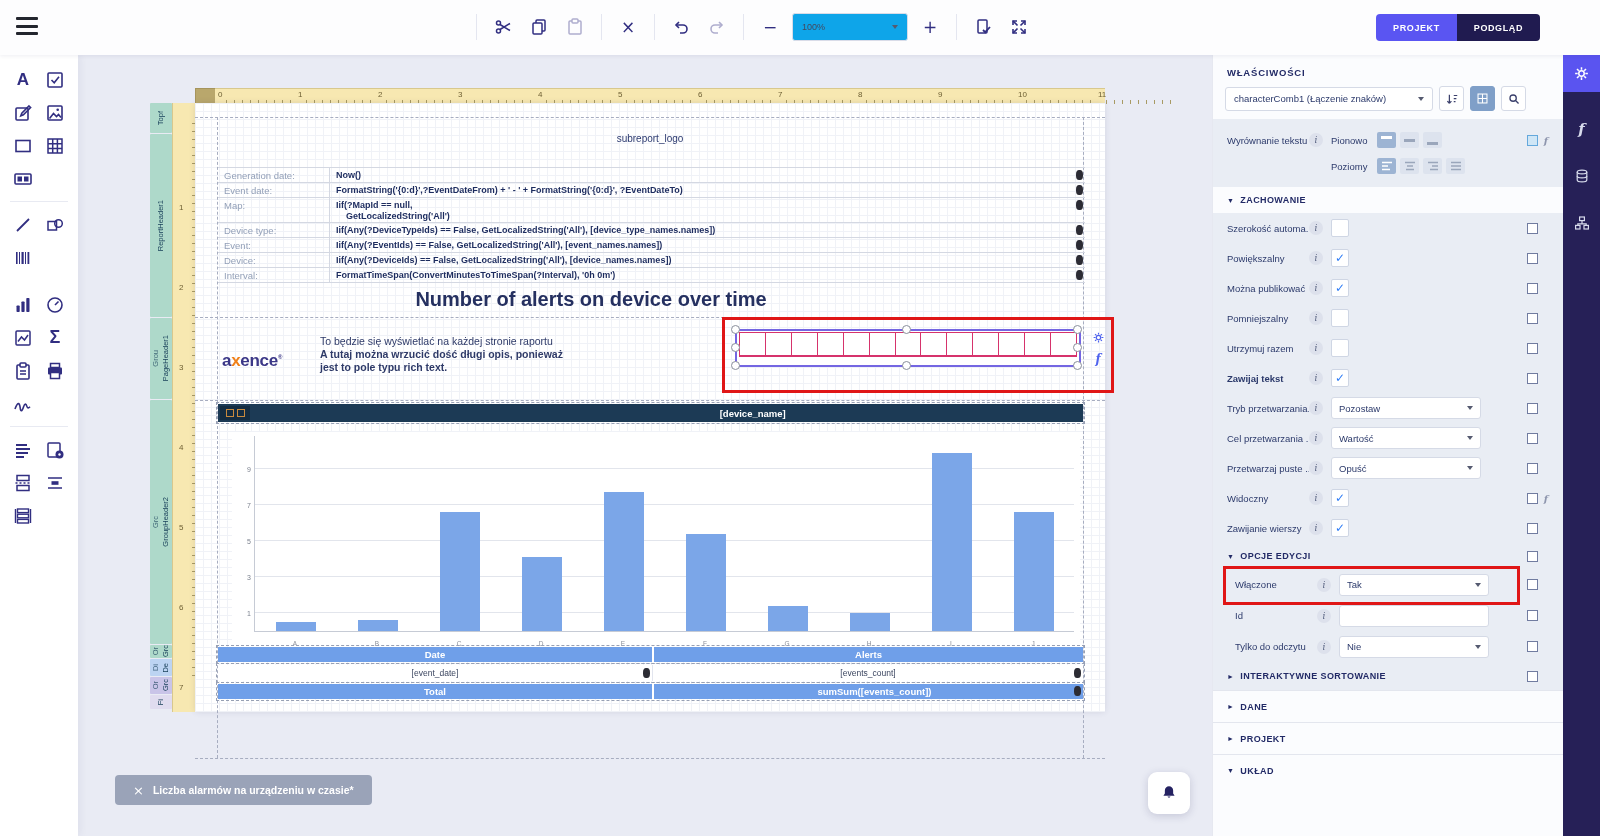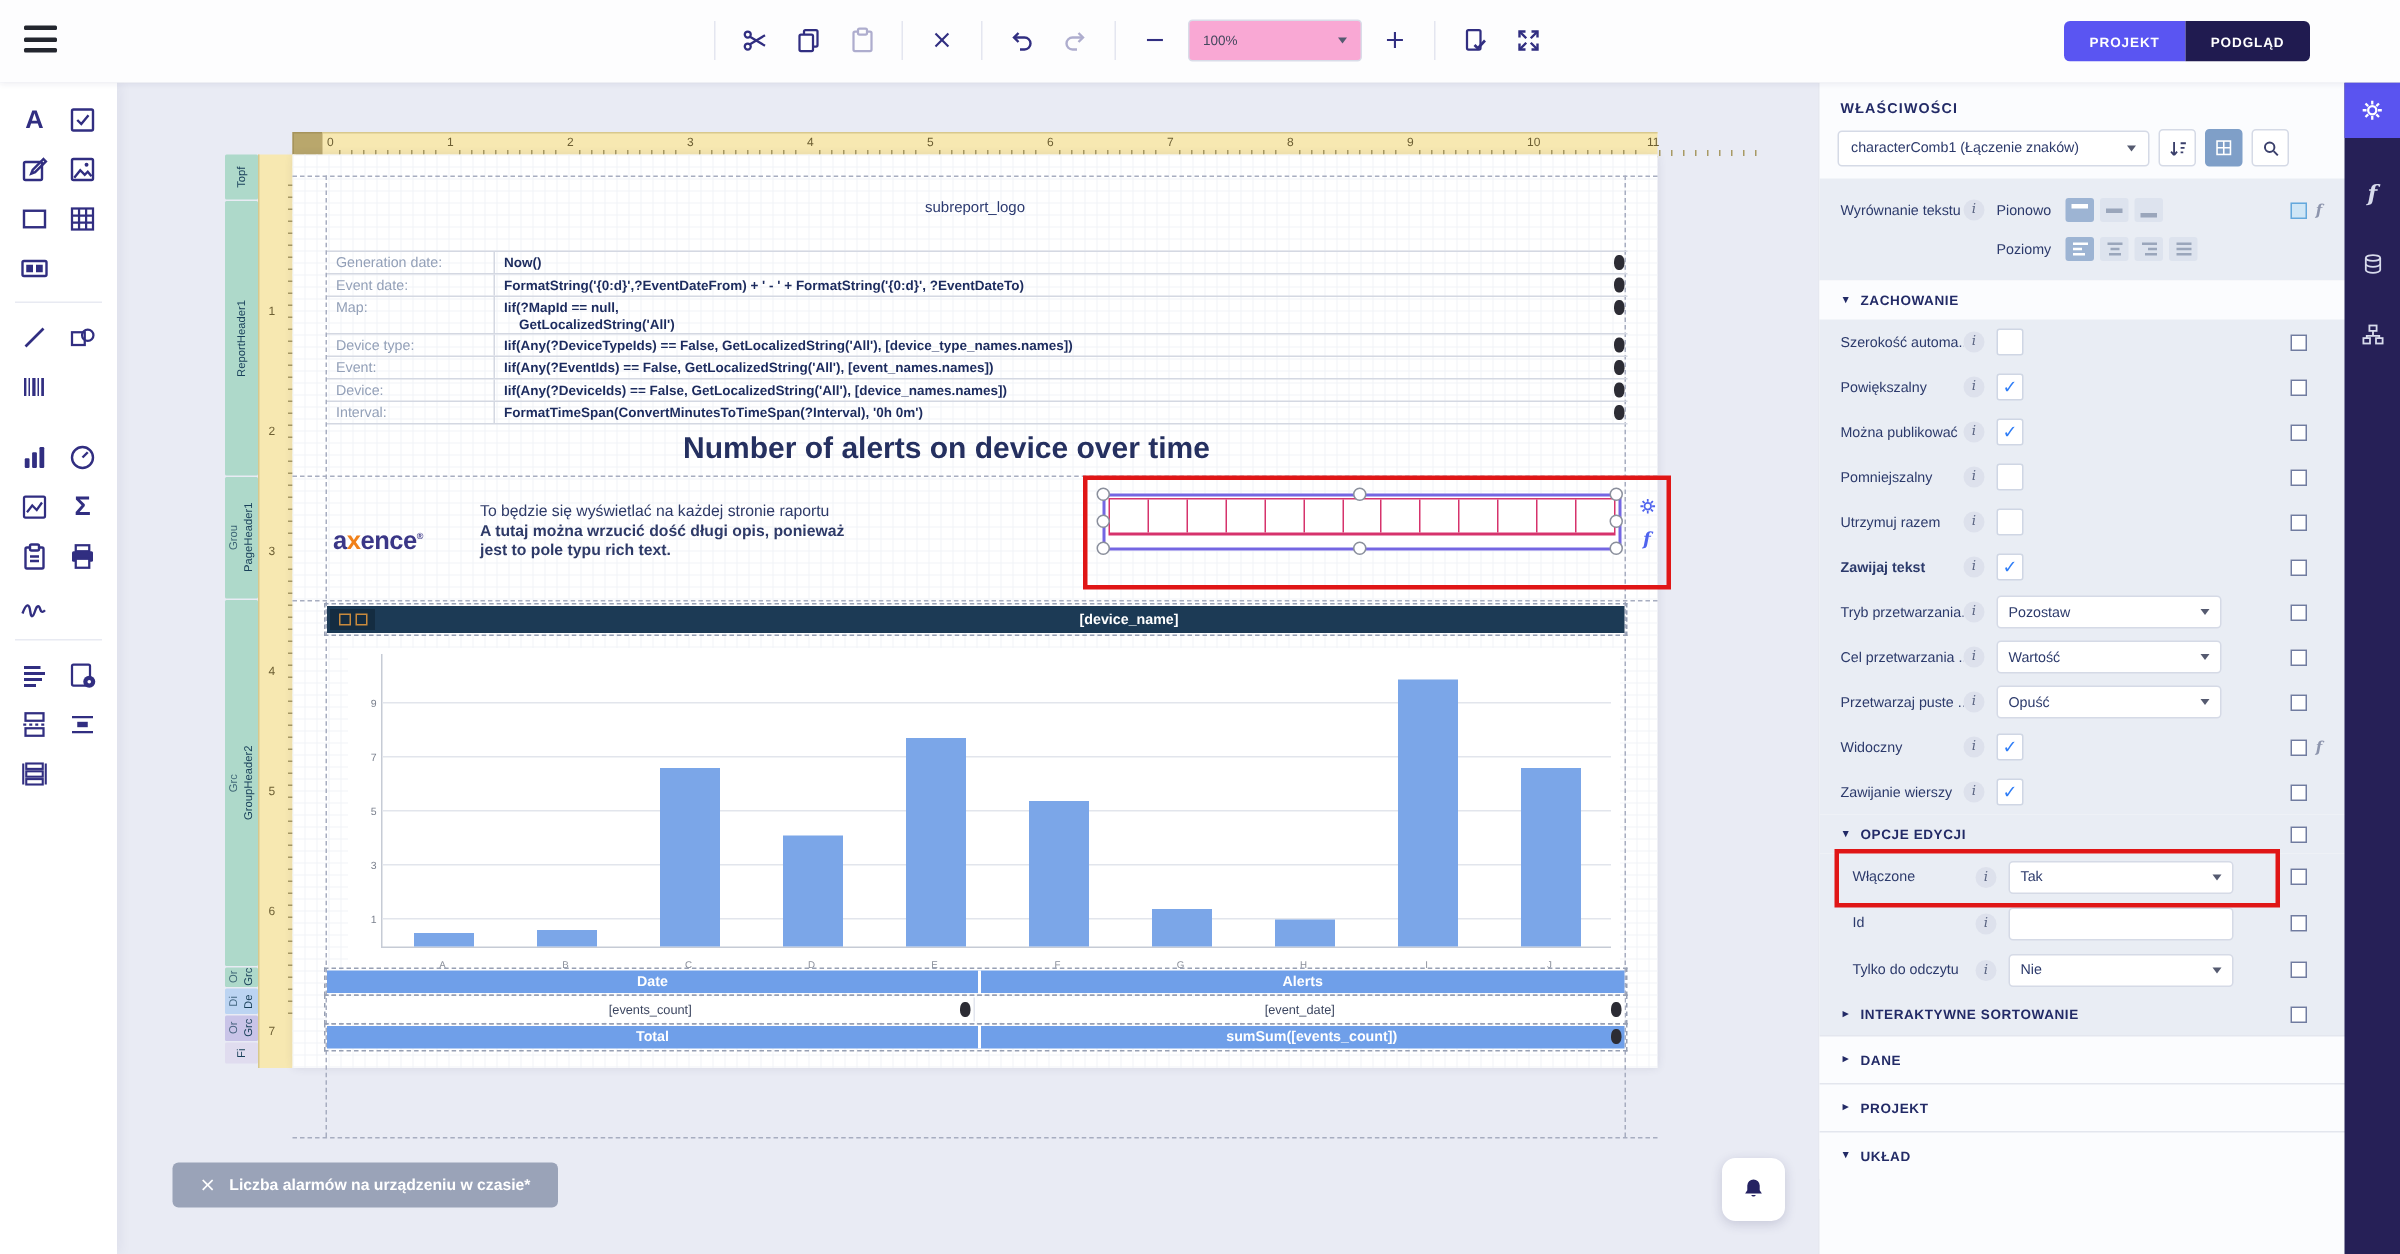--- a/index.html
+++ b/index.html
@@ -8,21 +8,21 @@
 
   
   #topbar{position:absolute;left:0;top:0;width:1600px;height:55px;background:#fdfdfe;box-shadow:0 1px 4px rgba(40,40,90,.08);z-index:30;}
   #hamburger{position:absolute;left:16px;top:17px;width:22px;height:18px;display:flex;flex-direction:column;justify-content:space-between;cursor:pointer;}
   #hamburger span{height:3px;background:#23262e;border-radius:1px;}
   #tb-center{position:absolute;left:472px;top:13px;height:28px;display:flex;align-items:center;gap:8px;}
   .tbtn{width:28px;height:28px;display:flex;align-items:center;justify-content:center;border-radius:4px;color:#312e81;}
   .tbtn.disabled{opacity:.38;}
   .sep{width:1px;height:26px;background:#e4e6f0;margin:0 4px;}
   .tchar{font-size:17px;color:#312e81;font-family:"DejaVu Sans",sans-serif;}
-  #zoombox{width:96px;height:26px;border:1px solid #d9dce8;border-radius:3px;background:#f9a8d4;display:flex;align-items:center;padding:0 9px;font-size:9px;color:#44485e;}
+  #zoombox{width:96px;height:26px;border:1px solid #d9dce8;border-radius:3px;background:#0ea5e9;display:flex;align-items:center;padding:0 9px;font-size:9px;color:#44485e;}
   .caret{width:0;height:0;border-left:3.5px solid transparent;border-right:3.5px solid transparent;border-top:4px solid #555a70;margin-left:auto;}
   #seg{position:absolute;right:60px;top:14px;height:27px;display:flex;border-radius:4px;overflow:hidden;}
   .segbtn{height:27px;padding:0 17px;font-size:9px;font-weight:700;color:#fff;letter-spacing:.6px;display:flex;align-items:center;cursor:pointer;}
   #btn-projekt{background:#5a55f2;}
   #btn-podglad{background:#201b50;}
 
   
   #ltb{position:absolute;left:0;top:55px;bottom:0;width:78px;background:#fff;box-shadow:2px 0 8px rgba(40,40,90,.06);z-index:20;padding-top:8px;}
   .lrow{display:flex;padding:0 13px;gap:12px;height:33px;align-items:center;}
   .libtn{width:26px;height:26px;display:flex;align-items:center;justify-content:center;color:#312e81;cursor:pointer;}
@@ -50,21 +50,21 @@
 
   #subreport-logo{position:absolute;left:0;top:30px;width:910px;text-align:center;font-size:10px;color:#2c3a70;}
 
   
   #params{position:absolute;left:23px;top:64px;width:867px;border-top:1px solid #d4d8e2;}
   .prow{display:flex;border-bottom:1px solid #d4d8e2;position:relative;}
   .plab{width:112px;border-right:1px solid #d4d8e2;color:#93a0b8;font-size:9.5px;padding:2px 4px 1px 6px;box-sizing:border-box;}
   .pval{flex:1;color:#1c2b5e;font-weight:700;font-size:9px;padding:2px 14px 1px 6px;box-sizing:border-box;line-height:10.5px;white-space:nowrap;overflow:hidden;}
   .dbicon{position:absolute;right:2px;top:2px;width:7px;height:10px;background:#2c2c34;border-radius:3px/45%;}
 
-  #rpt-title{position:absolute;left:0;top:185px;width:792px;text-align:center;font-size:20px;font-weight:700;color:#253060;margin-left:40px;}
+  #rpt-title{position:absolute;left:0;top:185px;width:792px;text-align:center;font-size:20px;font-weight:700;color:#253060;}
   #page-note{position:absolute;left:125px;top:232px;font-size:10.5px;color:#2e3a68;}
   #axence{position:absolute;left:27px;top:248px;font-size:17px;font-weight:700;color:#3b3787;letter-spacing:-.3px;}
   #axence .ax{color:#f08019;}
   #axence sup{font-size:6px;}
   #richtext{position:absolute;left:125px;top:245px;font-size:10.5px;font-weight:700;color:#2e3a68;line-height:13px;}
 
   
   .red-annot{position:absolute;border:3px solid #e01616;z-index:12;pointer-events:none;}
   #comb{position:absolute;left:540px;top:226px;width:342px;height:34px;border:2px solid #7466e2;background:#fff;}
   #comb-cells{position:absolute;left:2px;right:2px;top:1px;height:24px;border:1.5px solid #d6336c;display:flex;box-sizing:border-box;}
@@ -806,26 +806,26 @@
           <div class="xlab" style="left: 622px;">H</div>
           <div class="xlab" style="left: 704px;">I</div>
           <div class="xlab" style="left: 786px;">J</div>
         </div>
 
       <div class="dtrow dthead" style="top:544px;height:15px;">
         <div class="dtcell" style="width:434px;">Date</div>
         <div class="dtcell" style="flex:1;">Alerts</div>
       </div>
       <div class="dtrow dtdata" style="top:562px;height:16px;">
+        <div class="dtcell" style="width:434px;">
+            <span>[event_date]</span>
+            <span class="dbicon" style="top:3px;"></span>
+          </div>
         <div class="dtcell" style="flex:1;">
             <span>[events_count]</span>
-            <span class="dbicon" style="top:3px;"></span>
-          </div>
-        <div class="dtcell" style="width:434px;">
-            <span>[event_date]</span>
             <span class="dbicon" style="top:3px;"></span>
           </div>
       </div>
       <div class="dtrow dthead" style="top:581px;height:15px;">
         <div class="dtcell" style="width:434px;">Total</div>
         <div class="dtcell" style="flex:1;padding-left:12px;">
             <span>sumSum([events_count])</span>
             <span class="dbicon" style="top:2px;"></span>
           </div>
       </div>

